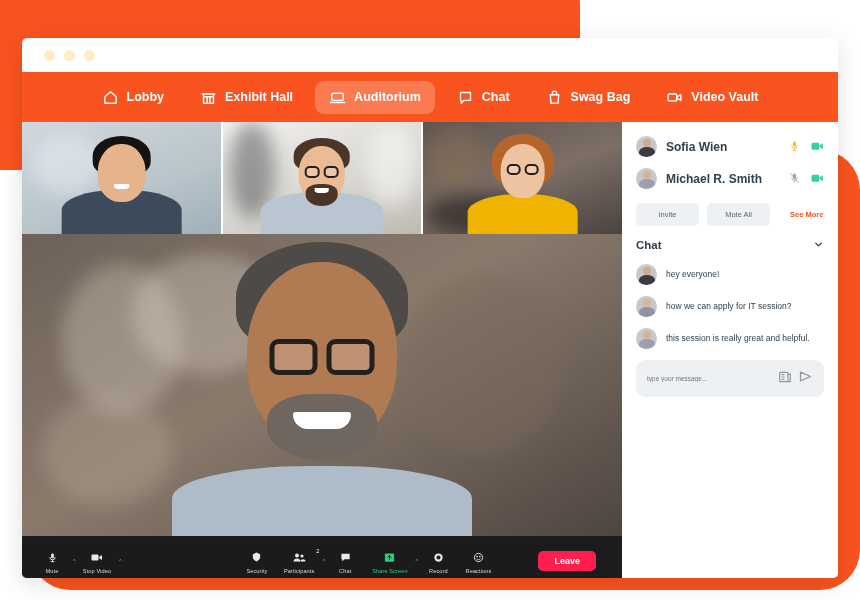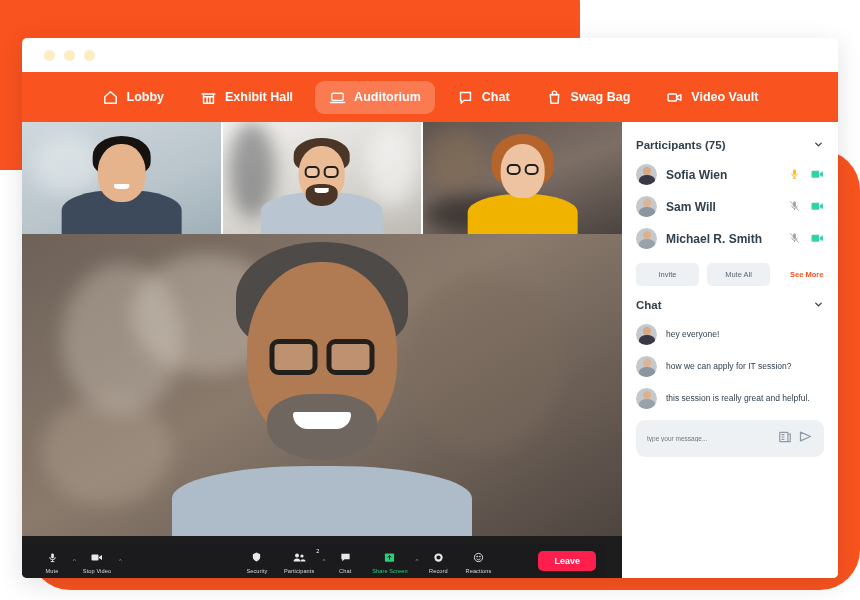--- a/index.html
+++ b/index.html
@@ -424,28 +424,20 @@
         </div>
 
         <div class="tb-spacer"></div>
         <button class="leave-btn">Leave</button>
       </div>
 
     </div>
 
     <aside class="panel">
 
-      <div class="panel-head">
-        <span class="panel-title">Participants (75)</span>
-        <span class="chev">
-          <svg width="11" height="11" viewBox="0 0 24 24" fill="none" stroke="currentColor" stroke-width="3" stroke-linecap="round" stroke-linejoin="round">
-              <path d="M6 9 L12 15 L18 9"></path>
-            </svg>
-        </span>
-      </div>
 
       <div class="prow">
         <span class="avatar">
           <span class="av-head" style="background:#d8a882;"></span>
           <span class="av-body" style="background:#3b3a44;"></span>
         </span>
         <span class="pname">Sofia Wien</span>
         <span class="picons">
           <span>
             <svg width="11" height="12" viewBox="0 0 24 24" fill="#f5b827">
@@ -457,43 +449,20 @@
           </span>
           <span>
             <svg width="13" height="11" viewBox="0 0 24 20" fill="#2fd3a5">
               <rect x="1" y="3" width="14" height="13" rx="2.5"></rect>
               <path d="M16 8 L22 4 V15 L16 11 Z"></path>
             </svg>
           </span>
         </span>
       </div>
 
-      <div class="prow">
-        <span class="avatar">
-          <span class="av-head" style="background:#e0b391;"></span>
-          <span class="av-body" style="background:#8d95a0;"></span>
-        </span>
-        <span class="pname">Sam Will</span>
-        <span class="picons">
-          <span>
-            <svg width="11" height="12" viewBox="0 0 24 24" fill="#9aa3ab">
-              <rect x="9" y="2" width="6" height="12" rx="3"></rect>
-              <path d="M6 11 a6 6 0 0 0 12 0" fill="none" stroke="#9aa3ab" stroke-width="2"></path>
-              <path d="M12 17 V21" stroke="#9aa3ab" stroke-width="2"></path>
-              <path d="M3 2 L21 22" stroke="#9aa3ab" stroke-width="2"></path>
-            </svg>
-          </span>
-          <span>
-            <svg width="13" height="11" viewBox="0 0 24 20" fill="#2fd3a5">
-              <rect x="1" y="3" width="14" height="13" rx="2.5"></rect>
-              <path d="M16 8 L22 4 V15 L16 11 Z"></path>
-            </svg>
-          </span>
-        </span>
-      </div>
 
 
       <div class="prow">
         <span class="avatar">
           <span class="av-head" style="background:#dfb08c;"></span>
           <span class="av-body" style="background:#99a1ab;"></span>
         </span>
         <span class="pname">Michael R. Smith</span>
         <span class="picons">
           <span>

